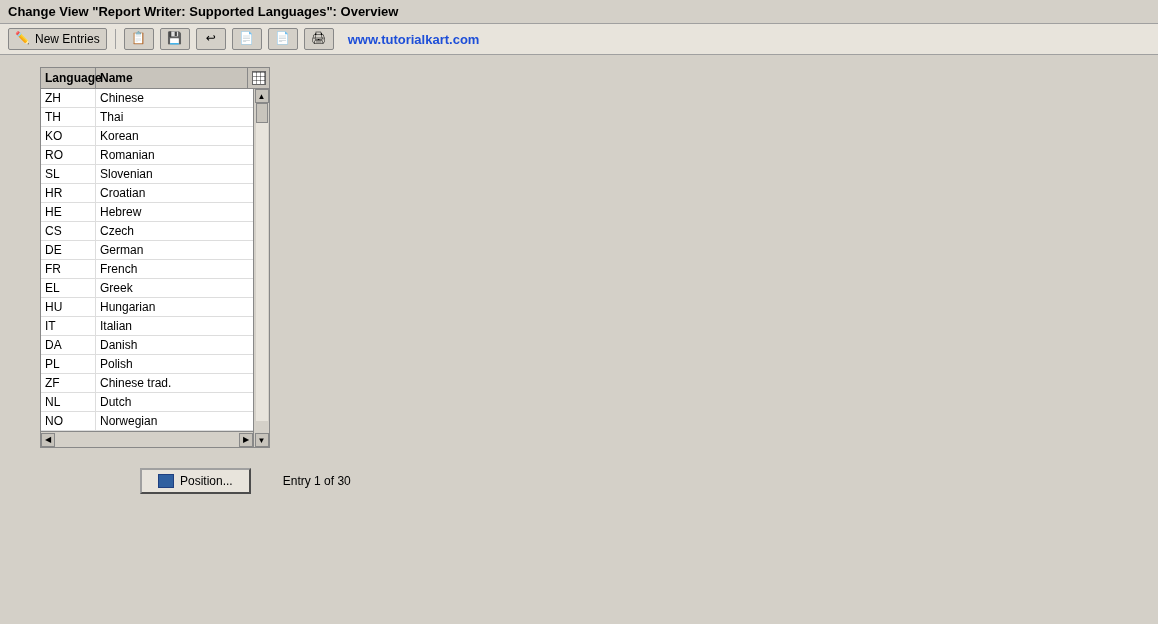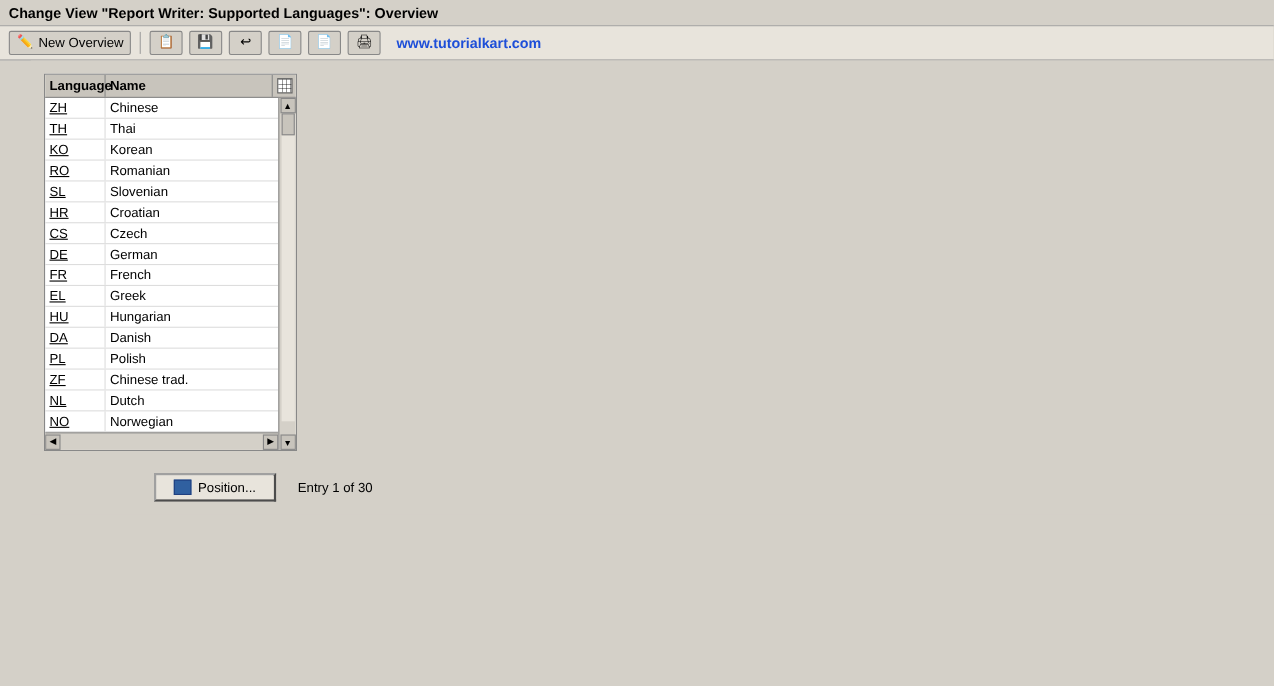--- a/index.html
+++ b/index.html
@@ -100,21 +100,20 @@
     .table-row {
       display: flex;
       border-bottom: 1px solid #ddd;
       cursor: pointer;
     }
     .cell-language {
       width: 55px;
       padding: 2px 4px;
       border-right: 1px solid #ddd;
       font-size: 12px;
-      text-decoration: underline;
     }
     .cell-name {
       flex: 1;
       padding: 2px 4px;
       font-size: 12px;
     }
     .scroll-btn {
       width: 14px;
       height: 14px;
       background: #c8c4bc;
@@ -153,21 +152,21 @@
       border: 1px solid #888;
       display: flex;
       align-items: center;
       justify-content: center;
       cursor: pointer;
       font-size: 8px;
     }
     .bottom-bar {
       display: flex;
       align-items: center;
-      gap: 20px;
+      gap: 32px;
       margin-top: 20px;
       padding-left: 100px;
     }
     .position-btn {
       display: flex;
       align-items: center;
       gap: 6px;
       padding: 4px 16px;
       background: #e8e4dc;
       border: 2px outset #a0a0a0;
@@ -202,21 +201,21 @@
 </head>
 <body>
 
 <div class="title-bar">
   <span>Change View "Report Writer: Supported Languages": Overview</span>
 </div>
 
 <div class="toolbar">
   <button class="toolbar-btn">
     <span class="toolbar-icon">✏️</span>
-    <span>New Overview</span>
+    <span>New Entries</span>
   </button>
   <div class="toolbar-separator"></div>
   <button class="toolbar-btn">
     <span class="toolbar-icon">📋</span>
   </button>
   <button class="toolbar-btn">
     <span class="toolbar-icon">💾</span>
   </button>
   <button class="toolbar-btn">
     <span class="toolbar-icon">↩</span>
@@ -266,38 +265,46 @@
             </div>
             <div class="table-row">
               <div class="cell-language">SL</div>
               <div class="cell-name">Slovenian</div>
             </div>
             <div class="table-row">
               <div class="cell-language">HR</div>
               <div class="cell-name">Croatian</div>
             </div>
             <div class="table-row">
+              <div class="cell-language">HE</div>
+              <div class="cell-name">Hebrew</div>
+            </div>
+            <div class="table-row">
               <div class="cell-language">CS</div>
               <div class="cell-name">Czech</div>
             </div>
             <div class="table-row">
               <div class="cell-language">DE</div>
               <div class="cell-name">German</div>
             </div>
             <div class="table-row">
               <div class="cell-language">FR</div>
               <div class="cell-name">French</div>
             </div>
             <div class="table-row">
               <div class="cell-language">EL</div>
               <div class="cell-name">Greek</div>
             </div>
             <div class="table-row">
               <div class="cell-language">HU</div>
               <div class="cell-name">Hungarian</div>
+            </div>
+            <div class="table-row">
+              <div class="cell-language">IT</div>
+              <div class="cell-name">Italian</div>
             </div>
             <div class="table-row">
               <div class="cell-language">DA</div>
               <div class="cell-name">Danish</div>
             </div>
             <div class="table-row">
               <div class="cell-language">PL</div>
               <div class="cell-name">Polish</div>
             </div>
             <div class="table-row">

